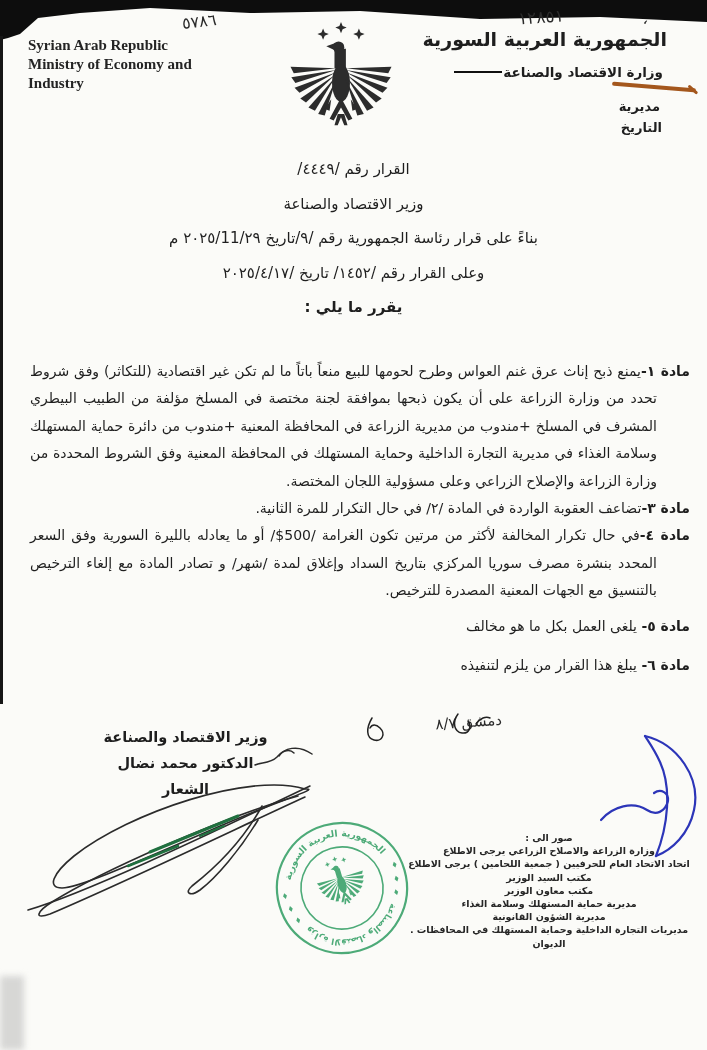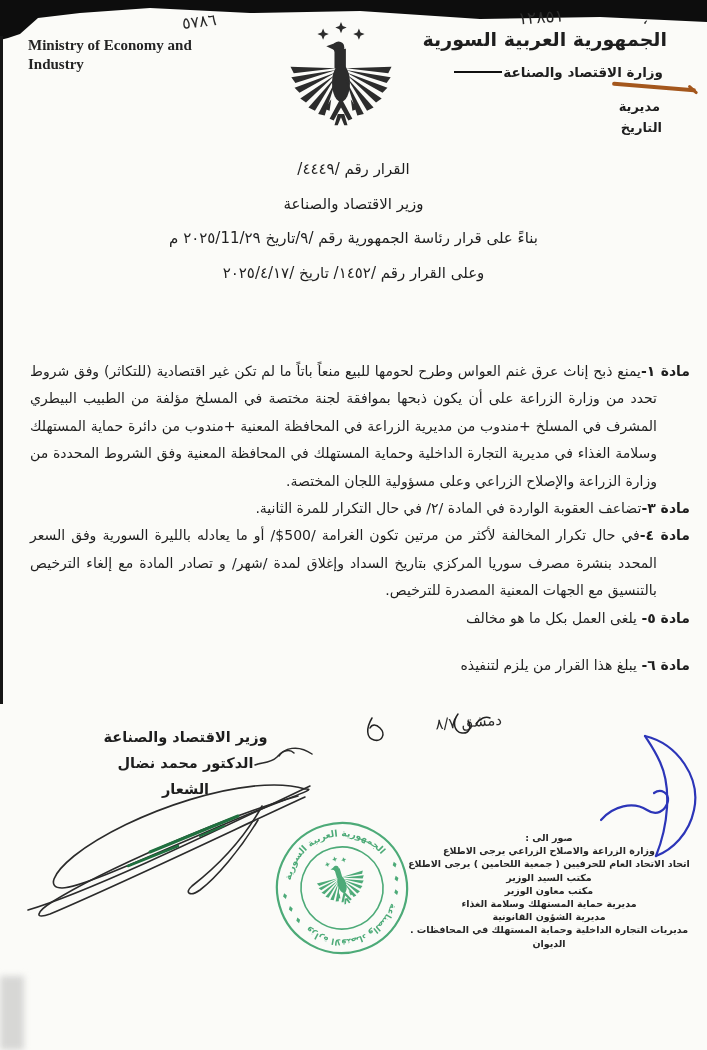--- a/index.html
+++ b/index.html
@@ -26,21 +26,21 @@
   .hw-mark{left:644px;top:10px;font-size:15px;transform:rotate(18deg);}
   
   .intro{left:0;right:0;top:152px;text-align:center;direction:rtl;}
   .intro div{line-height:34.5px;font-size:15px;}
   .intro .b{font-weight:bold;}
   
   .articles{left:30px;right:17px;top:358px;direction:rtl;text-align:justify;text-justify:inter-word;
             font-size:14px;line-height:27.4px;}
   .article{margin:0;padding-right:33px;text-indent:-33px;}
   .article b{font-weight:bold;}
-  .mt1{margin-top:0;} .mt2{margin-top:20px;}
+  .mt1{margin-top:8px;} .mt2{margin-top:12px;}
   
   .hw-date{left:352px;top:716px;width:150px;font-size:15px;direction:rtl;transform:rotate(-4deg);}
   .sig-block{left:98px;top:724px;width:175px;text-align:center;direction:rtl;
              font-weight:bold;font-size:14.5px;line-height:26px;}
   
   .copies{right:8px;top:831px;width:300px;direction:rtl;text-align:center;
           font-size:9.5px;font-weight:bold;line-height:13.2px;color:#262626;}
   svg{display:block;}
   .overlay{left:0;top:0;pointer-events:none;}
 </style>
@@ -83,20 +83,21 @@
     </defs>
   </svg>
 
   <svg class="abs overlay" width="707" height="42">
     <polygon fill="#0d0d0d" points="0,0 707,0 707,22 600,17 480,19 360,11 250,13 150,8 80,13 38,18 20,34 8,38 0,40"></polygon>
   </svg>
   <div class="abs left-line"></div>
   <div class="abs smudge"></div>
 
   <div class="abs en-head">
+    <div>Syrian Arab Republic</div>
     <div>Ministry of Economy and</div>
     <div>Industry</div>
   </div>
 
   <svg class="abs" style="left:284px;top:20px;" width="114" height="108" viewBox="0 -2 140 130">
     <g fill="#2c2c2c">
         <use href="#eagle-shape"></use>
       </g>
   </svg>
 
@@ -110,20 +111,21 @@
 
   <div class="abs hw hw-center">٥٧٨٦</div>
   <div class="abs hw hw-right">١٢٨٥١</div>
   <div class="abs hw hw-mark">،</div>
 
   <div class="abs intro">
     <div>القرار رقم /٤٤٤٩/</div>
     <div>وزير الاقتصاد والصناعة</div>
     <div>بناءً على قرار رئاسة الجمهورية رقم /٩/تاريخ ٢٠٢٥/11/٢٩ م</div>
     <div>وعلى القرار رقم /١٤٥٢/ تاريخ /٢٠٢٥/٤/١٧</div>
+    <div class="b">يقرر ما يلي :</div>
   </div>
 
   <div class="abs articles">
     <p class="article"><b>مادة ١-</b><span>يمنع ذبح إناث عرق غنم العواس وطرح لحومها للبيع منعاً باتاً ما لم تكن غير اقتصادية (للتكاثر) وفق شروط تحدد من وزارة الزراعة على أن يكون ذبحها بموافقة لجنة مختصة في المسلخ مؤلفة من الطبيب البيطري المشرف في المسلخ +مندوب من مديرية الزراعة في المحافظة المعنية +مندوب من دائرة حماية المستهلك وسلامة الغذاء في مديرية التجارة الداخلية وحماية المستهلك في المحافظة المعنية وفق الشروط المحددة من وزارة الزراعة والإصلاح الزراعي وعلى مسؤولية اللجان المختصة.</span></p>
     <p class="article"><b>مادة ٣-</b><span>تضاعف العقوبة الواردة في المادة /٢/ في حال التكرار للمرة الثانية.</span></p>
     <p class="article"><b>مادة ٤-</b><span>في حال تكرار المخالفة لأكثر من مرتين تكون الغرامة /500$/ أو ما يعادله بالليرة السورية وفق السعر المحدد بنشرة مصرف سوريا المركزي بتاريخ السداد وإغلاق لمدة /شهر/ و تصادر المادة مع إلغاء الترخيص بالتنسيق مع الجهات المعنية المصدرة للترخيص.</span></p>
     <p class="article mt1"><b>مادة ٥-</b><span> يلغى العمل بكل ما هو مخالف</span></p>
     <p class="article mt2"><b>مادة ٦-</b><span> يبلغ هذا القرار من يلزم لتنفيذه</span></p>
   </div>
 

